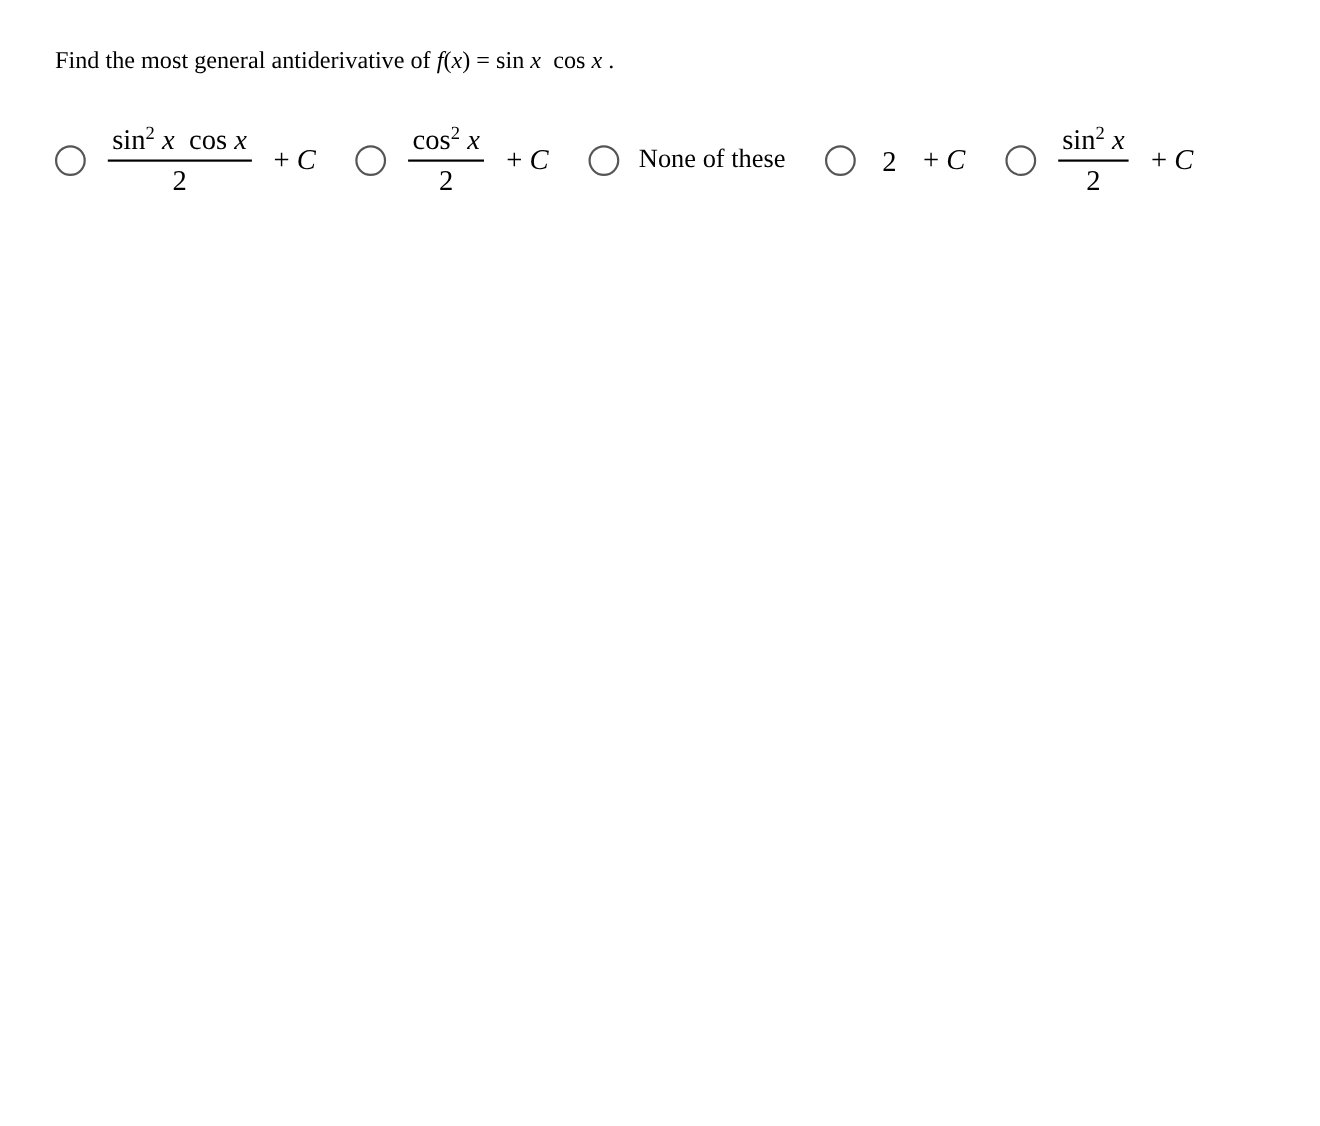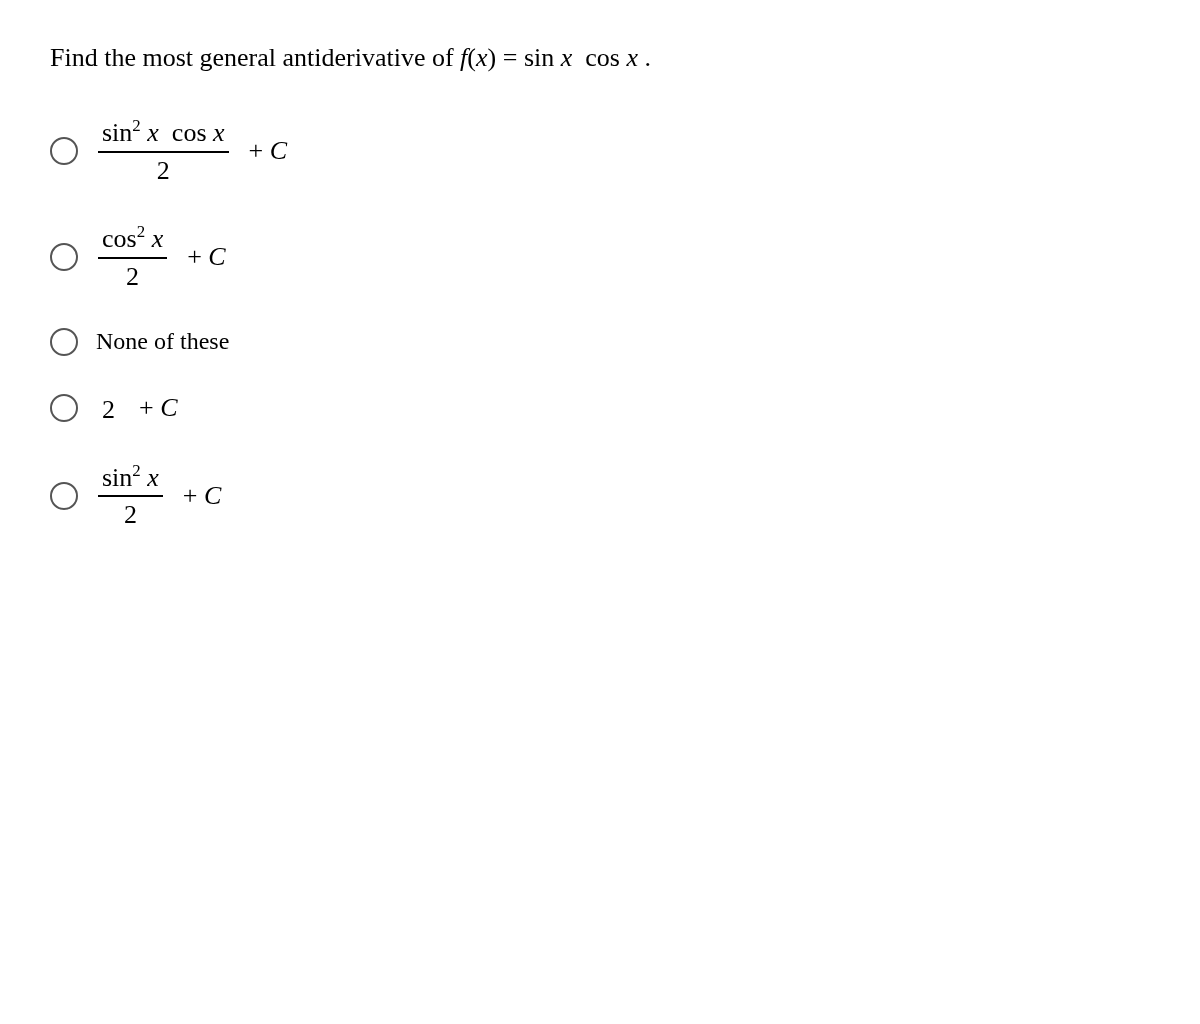--- a/index.html
+++ b/index.html
@@ -12,29 +12,28 @@
       background: #ffffff;
       font-family: "Times New Roman", Times, serif;
       font-size: 22px;
       color: #000000;
       padding: 40px 50px;
       width: 1200px;
       min-height: 1024px;
     }
 
     .question-text {
-      font-size: 26px;
+      font-size: 22px;
       margin-bottom: 40px;
       line-height: 1.4;
     }
 
     .options-list {
       list-style: none;
       display: flex;
-      flex-direction: column;
       gap: 36px;
       text-align: right;
     }
 
     .option-item {
       display: flex;
       align-items: center;
       gap: 18px;
       cursor: pointer;
     }

